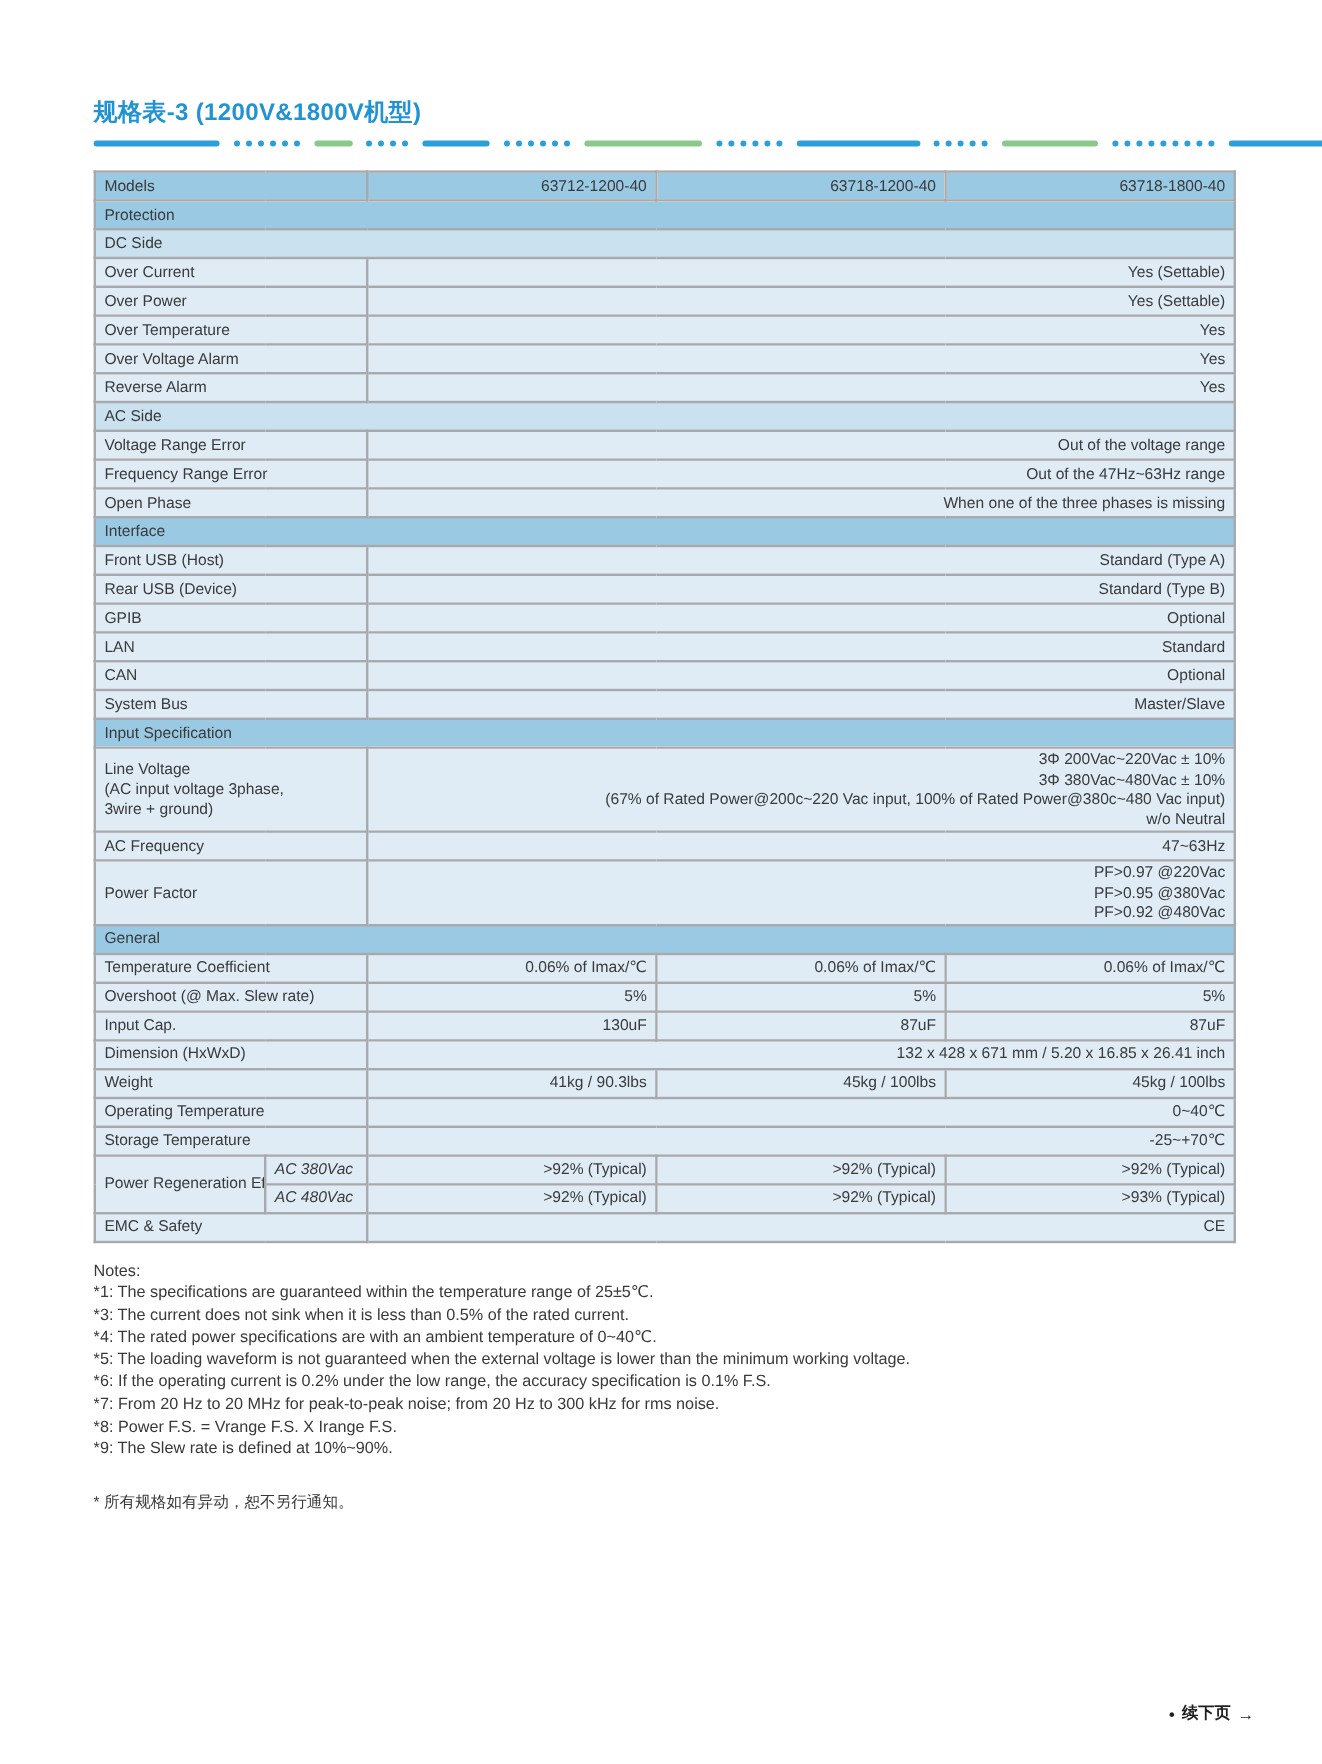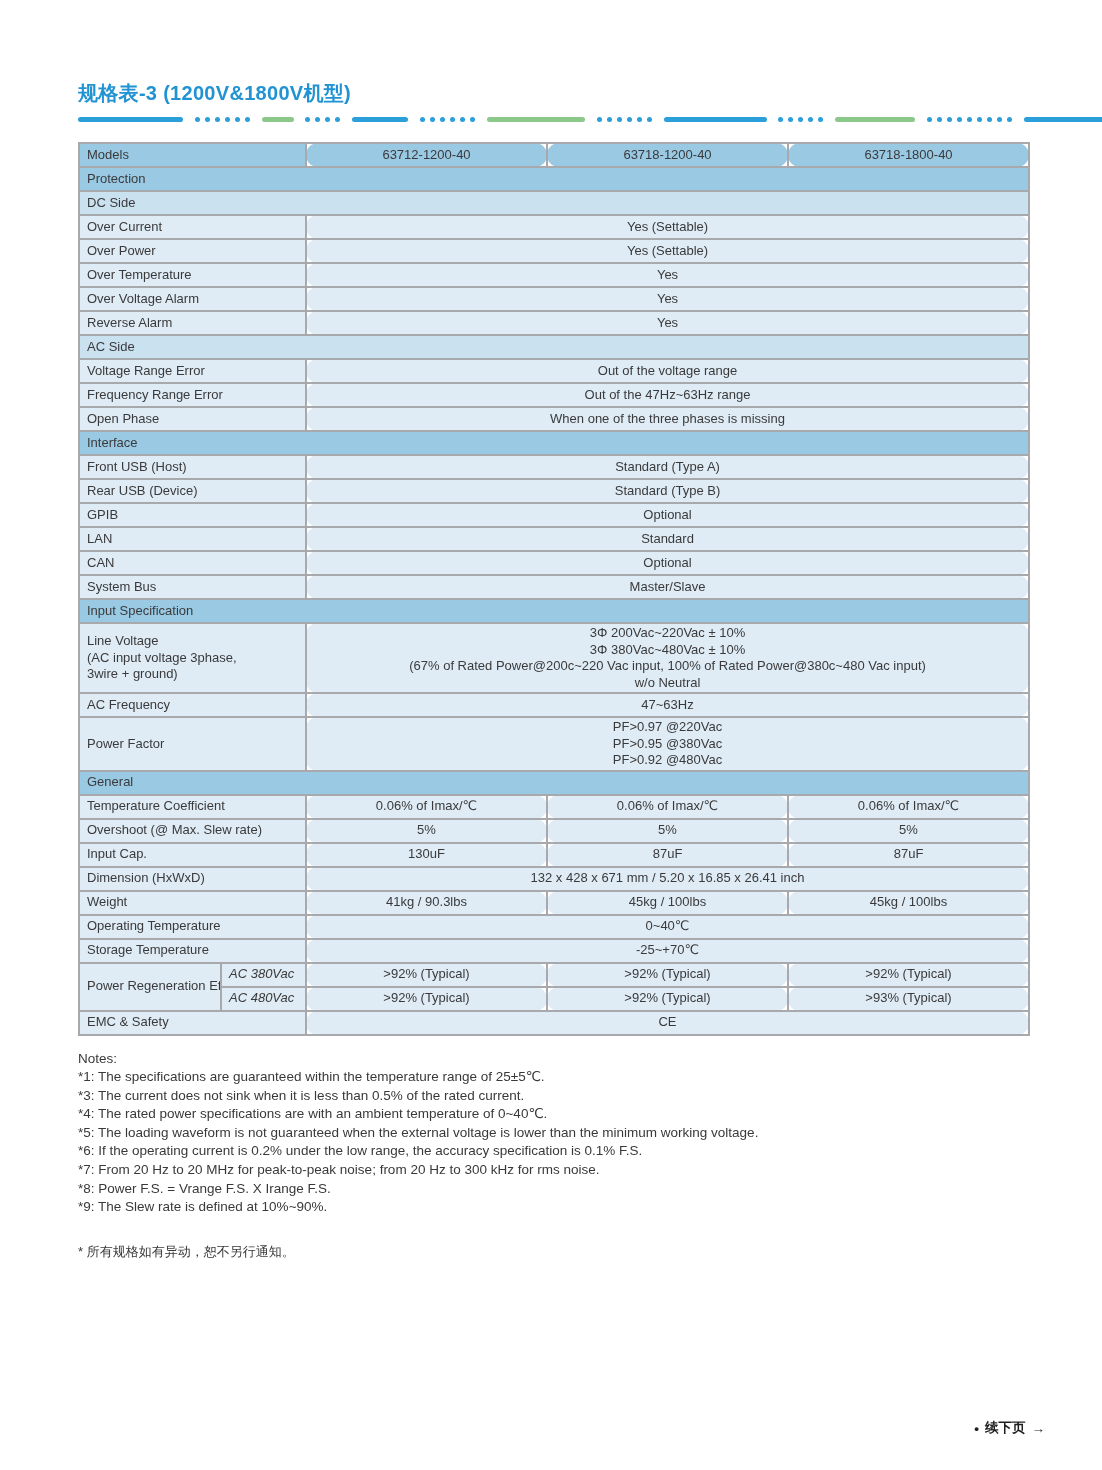--- a/index.html
+++ b/index.html
@@ -27,21 +27,21 @@
   table.spec td {
     border:2px solid #A7A9AC;
     font-size:13px; color:#3A3A3C;
     padding:1px 7px; height:20px; line-height:16.5px;
     overflow:hidden;
   }
   tr.r-models td, tr.r-section td { background:#9ACAE3; }
   tr.r-subsection td { background:#CAE1EF; }
   tr.r-data td { background:#DFECF5; }
   td.lbl { text-align:left; }
-  td.val { text-align:center; padding:1px 4px;border-radius:12px; }
+  td.val { text-align:right; padding:1px 4px; }
   td.sublbl { text-align:left;font-style:italic; }
   .ln { white-space:nowrap; }
 
   .notes { margin-top:14px; font-size:13.5px; color:#39393B; line-height:18.6px; }
   .note-line { white-space:nowrap; }
 
   .cn-note { margin-top:26px; font-size:13px; color:#39393B; }
 
   .continue {
     position:absolute; right:57px; bottom:33px;

